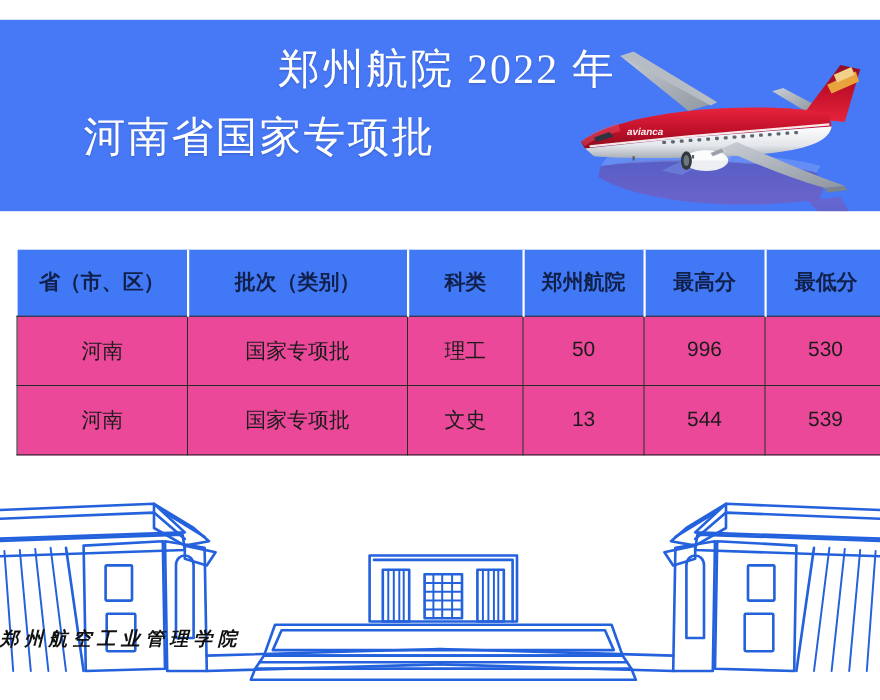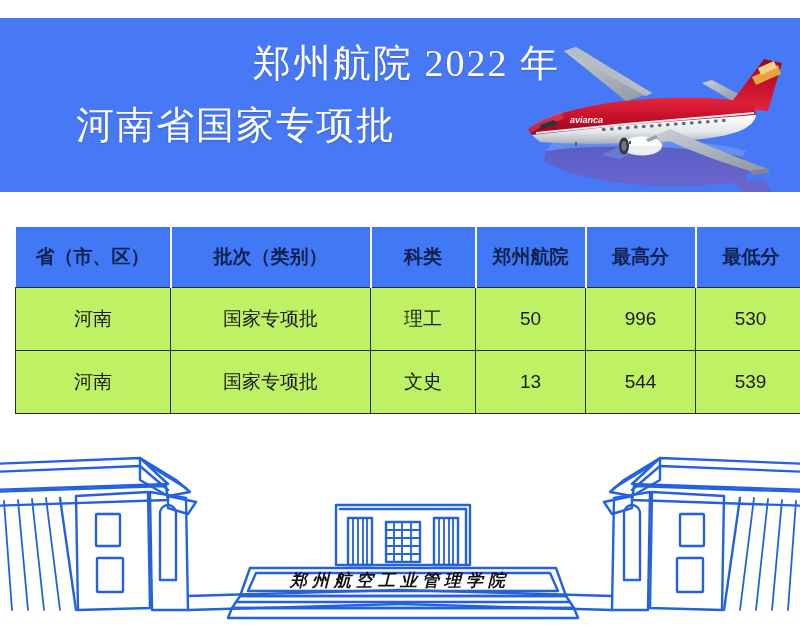--- a/index.html
+++ b/index.html
@@ -90,21 +90,21 @@
     font-family: "Liberation Sans", "DejaVu Sans", sans-serif;
   }
   #score-table th:first-child { border-left: 0; }
   #score-table th:last-child  { border-right: 0; }
 
   #score-table td {
     height: 60px;
     text-align: center;
     font-size: 19px;
     color: #1b1b1b;
-    background: #bef264;
+    background: #ec4899;
     border: 1px solid #2a2a2a;
     font-family: "Liberation Sans", "DejaVu Sans", sans-serif;
   }
   #score-table tbody tr td:first-child { border-left: 1px solid #2a2a2a; }
   #score-table tbody tr td:last-child  { border-right: 1px solid #2a2a2a; }
 
   
   #gate-wrap {
     position: absolute;
     left: 0;
@@ -125,21 +125,20 @@
     stroke: #2462dd;
     stroke-width: 1.8;
     stroke-linejoin: round;
     stroke-linecap: round;
   }
   #gate-sign-text {
     position: absolute;
     left: 0;
     top: 129px;
     width: 800px;
-    text-align: center;
     font-family: "Liberation Serif", "DejaVu Serif", serif;
     font-size: 17px;
     font-weight: 700;
     font-style: italic;
     color: #101010;
     letter-spacing: 5px;
     white-space: nowrap;
     pointer-events: none;
   }
 </style>

